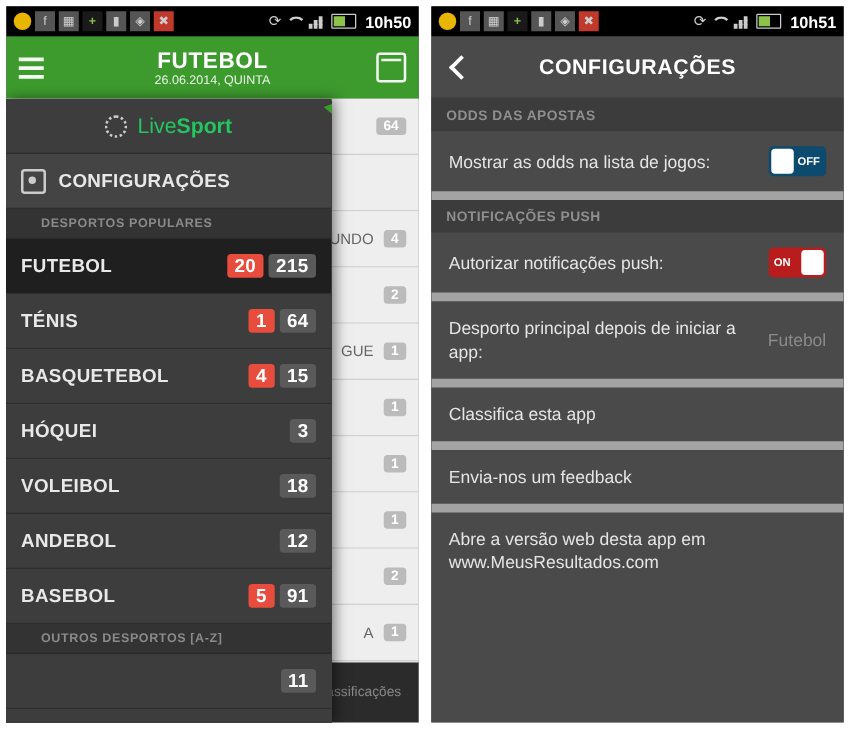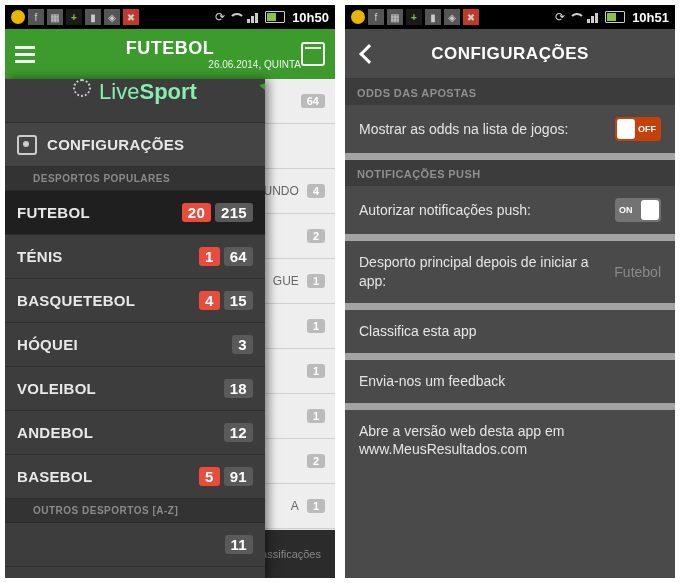--- a/index.html
+++ b/index.html
@@ -23,34 +23,34 @@
 
     
     .header-green { height: 50px; background: #3d9b2d; display: flex; align-items: center; padding: 0 10px; color: #fff; }
     .header-green .hamburger, .header-green .cal-icon { width: 24px; height: 24px; color: #fff; opacity: .95; }
     .hamburger { display: flex; flex-direction: column; justify-content: center; gap: 4px; }
     .hamburger span { display: block; height: 3px; background: #fff; width: 20px; }
     .cal-icon { border: 2px solid #fff; border-radius: 3px; position: relative; width: 22px; height: 20px; }
     .cal-icon::before { content: ""; position: absolute; top: 3px; left: 2px; right: 2px; height: 2px; background: #fff; }
     .header-center { flex: 1; text-align: center; }
     .header-title { font-size: 18px; font-weight: bold; letter-spacing: .5px; }
-    .header-sub { font-size: 10px; opacity: .9; text-align: right; }
+    .header-sub { font-size: 10px; opacity: .9; }
 
     
     .bg-list { position: absolute; top: 74px; left: 0; right: 0; bottom: 0; background: #e5e5e5; }
     .bg-row { height: 45px; border-bottom: 1px solid #d0d0d0; display: flex; align-items: center; justify-content: flex-end; padding-right: 10px; background: #eee; }
     .bg-row .cnt { background: #bbb; color: #fff; border-radius: 3px; padding: 1px 6px; font-size: 11px; font-weight: bold; }
     .bg-row .lbl { color: #666; font-size: 12px; margin-right: 8px; }
     .bg-bottom { position: absolute; bottom: 0; left: 0; right: 0; height: 48px; background: #2b2b2b; display: flex; align-items: center; justify-content: flex-end; padding-right: 14px; color: #888; font-size: 11px; }
     .bg-bottom .dots { display: grid; grid-template-columns: repeat(3, 3px); gap: 2px; margin-right: 6px; }
     .bg-bottom .dots span { width: 3px; height: 3px; background: #888; }
 
     
     .drawer { position: absolute; top: 74px; left: 0; width: 260px; bottom: 0; background: #3d3d3d; box-shadow: 3px 0 10px rgba(0,0,0,.5); overflow-y: hidden; }
-    .brand { height: 44px; display: flex; align-items: flex-start; justify-content: center; color: #86efac; font-size: 22px; background: #3d3d3d; border-bottom: 1px solid #2e2e2e; position: relative; }
+    .brand { height: 44px; display: flex; align-items: center; justify-content: center; color: #22c55e; font-size: 17px; background: #3d3d3d; border-bottom: 1px solid #2e2e2e; position: relative; }
     .brand .logo { width: 18px; height: 18px; border: 2px dotted #ccc; border-radius: 50%; margin-right: 8px; position: relative; }
     .brand strong { font-weight: 300; }
     .brand b { font-weight: bold; }
     .green-arrow { position: absolute; top: 0; right: -30px; width: 0; height: 0; border-left: 16px solid transparent; border-right: 16px solid transparent; border-top: 28px solid #3d9b2d; transform: rotate(-20deg); }
     .green-arrow::after { content:""; position: absolute; top: -40px; left: -8px; width: 16px; height: 22px; background: #3d9b2d; transform: skewX(10deg); }
 
     .drawer-row { height: 44px; display: flex; align-items: center; padding: 0 12px; color: #e8e8e8; font-size: 15px; font-weight: bold; border-bottom: 1px solid #2e2e2e; cursor: pointer; letter-spacing: .3px; }
     .drawer-row.config { background: #444; }
     .drawer-row.config .gear { width: 20px; height: 20px; margin-right: 10px; border: 2px solid #ccc; position: relative; border-radius: 3px; }
     .drawer-row.config .gear::before { content: ""; position: absolute; width: 6px; height: 6px; background: #ccc; border-radius: 50%; top: 4px; left: 4px; }
@@ -68,23 +68,23 @@
     .back-arrow { width: 22px; height: 22px; position: relative; }
     .back-arrow::before { content: ""; position: absolute; width: 11px; height: 11px; border-left: 3px solid #fff; border-bottom: 3px solid #fff; transform: rotate(45deg); top: 4px; left: 5px; }
     .header-dark .title { flex: 1; text-align: center; font-size: 17px; font-weight: bold; margin-left: -22px; letter-spacing: .5px; }
 
     .settings-body { flex: 1; background: #4a4a4a; overflow: auto; }
     .settings-section { padding: 8px 12px 6px; color: #8f8f8f; font-size: 11px; font-weight: bold; background: #3c3c3c; letter-spacing: .4px; }
     .settings-row { padding: 12px 14px; display: flex; align-items: center; color: #e5e5e5; font-size: 14px; border-bottom: 7px solid #a3a3a3; cursor: pointer; }
     .settings-row .rlabel { flex: 1; line-height: 1.35; }
     .settings-row .rvalue { color: #8a8a8a; font-size: 14px; }
     .toggle { width: 46px; height: 24px; border-radius: 4px; position: relative; font-size: 9px; font-weight: bold; display: flex; align-items: center; color: #fff; }
-    .toggle.off { background: #c2410c; justify-content: flex-end; padding-right: 5px; }
+    .toggle.off { background: #0c4a6e; justify-content: flex-end; padding-right: 5px; }
     .toggle.off::before { content:""; position: absolute; left: 2px; top: 2px; width: 18px; height: 20px; background: #fff; border-radius: 3px; }
-    .toggle.on { background: #737373; justify-content: flex-start; padding-left: 4px; }
+    .toggle.on { background: #b91c1c; justify-content: flex-start; padding-left: 4px; }
     .toggle.on::before { content:""; position: absolute; right: 2px; top: 2px; width: 18px; height: 20px; background: #fff; border-radius: 3px; }
   </style>
 </head>
 <body>
 
 <div class="phone">
 
   <div class="status-bar">
     <div class="status-left">
       <span class="status-ico yellow"></span>

